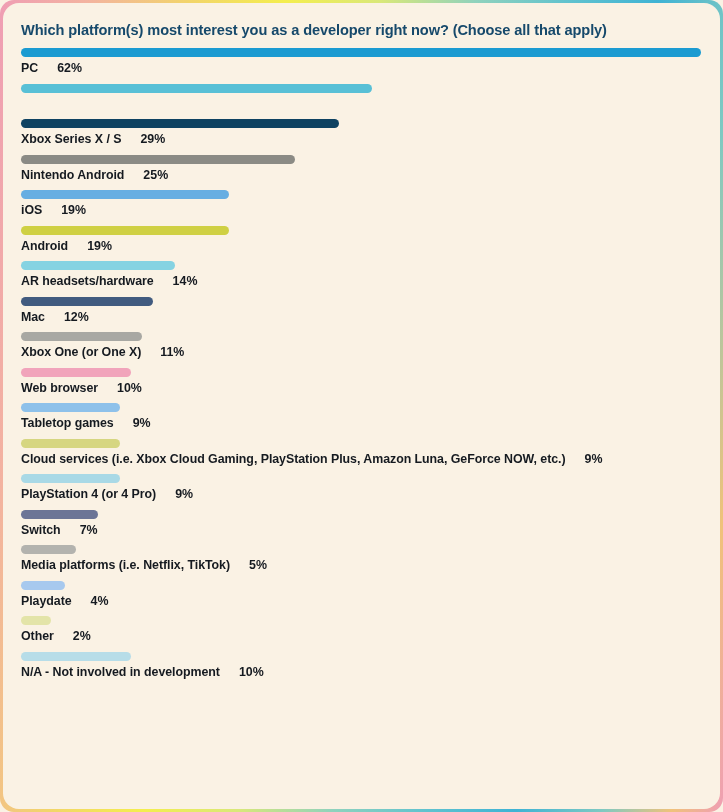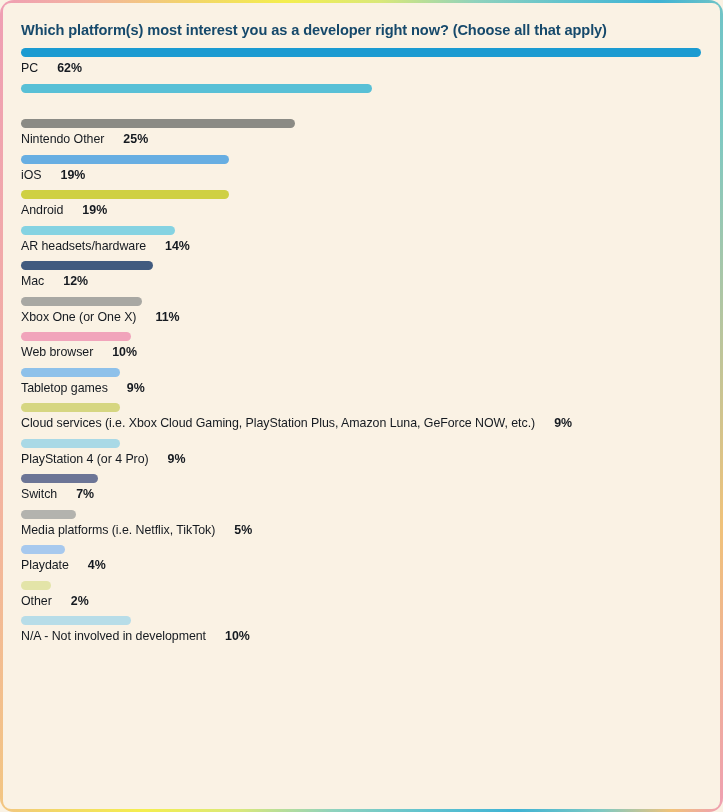--- a/index.html
+++ b/index.html
@@ -30,21 +30,21 @@
         #f0c27a 94%,
         #ef9eb4 100%);
     overflow: hidden;
   }
 
   #chart-inner {
     position: relative;
     width: 100%;
     height: 100%;
     background: #faf2e4;
-    border-radius: 8px;
+    border-radius: 16px;
     padding: 19px 18px 10px 18px;
     overflow: hidden;
   }
 
   #chart-title {
     font-size: 14.6px;
     font-weight: bold;
     color: #16496b;
     letter-spacing: -0.1px;
     margin-bottom: 10px;
@@ -76,21 +76,21 @@
   .bar-caption {
     position: absolute;
     left: 0;
     top: 13px;
     white-space: nowrap;
     font-size: 12.4px;
     color: #151a20;
     letter-spacing: -0.05px;
   }
 
-  .bar-label { font-weight: normal; margin-top: 30px; }
+  .bar-label { font-weight: bold; margin-top: 30px; }
 
   .bar-value {
     font-weight: bold;
     margin-left: 19px;
     letter-spacing: 0px;
   }
 </style>
 </head>
 <body>
 
@@ -104,23 +104,29 @@
           </div>
           <div class="bar-caption"><span class="bar-label">PC</span><span class="bar-value">62%</span></div>
         </div>
         <div class="bar-row">
           <div class="bar-track">
             <div class="bar-fill" style="width: 350.968px; background: rgb(88, 192, 214);"></div>
           </div>
         </div>
         <div class="bar-row">
           <div class="bar-track">
+            <div class="bar-fill" style="width: 318.065px; background: rgb(14, 66, 97);"></div>
+          </div>
+          <div class="bar-caption"><span class="bar-label">Xbox Series X / S</span><span class="bar-value">29%</span></div>
+        </div>
+        <div class="bar-row">
+          <div class="bar-track">
             <div class="bar-fill" style="width: 274.194px; background: rgb(139, 139, 133);"></div>
           </div>
-          <div class="bar-caption"><span class="bar-label">Nintendo Other</span><span class="bar-value">25%</span></div>
+          <div class="bar-caption"><span class="bar-label">Nintendo Android</span><span class="bar-value">25%</span></div>
         </div>
         <div class="bar-row">
           <div class="bar-track">
             <div class="bar-fill" style="width: 208.387px; background: rgb(103, 174, 226);"></div>
           </div>
           <div class="bar-caption"><span class="bar-label">iOS</span><span class="bar-value">19%</span></div>
         </div>
         <div class="bar-row">
           <div class="bar-track">
             <div class="bar-fill" style="width: 208.387px; background: rgb(207, 208, 67);"></div>

